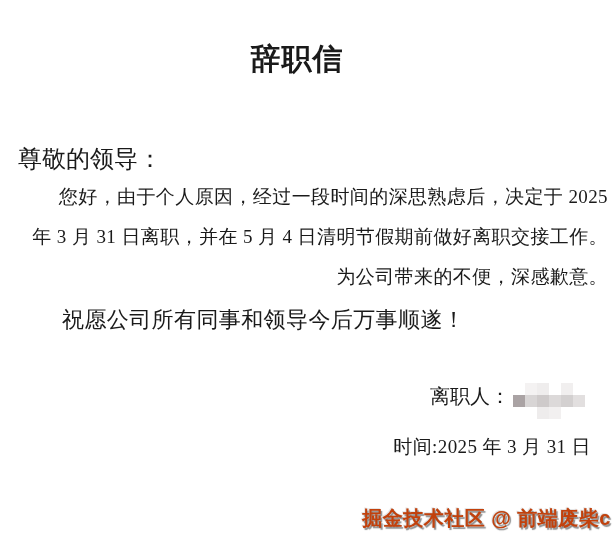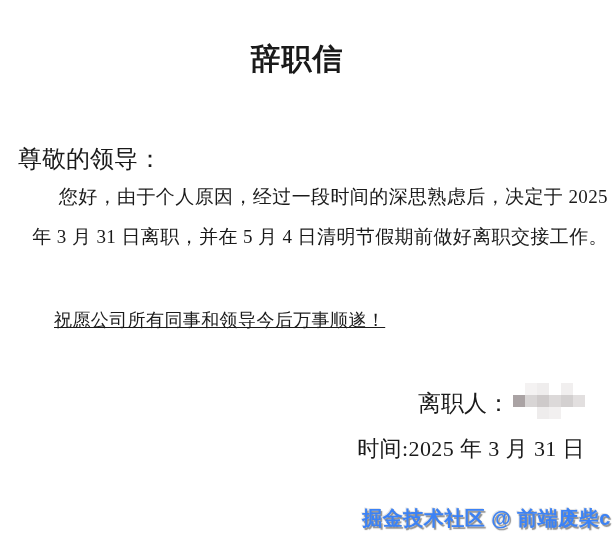--- a/index.html
+++ b/index.html
@@ -39,74 +39,74 @@
     letter-spacing: 0.4px;
     text-align: right;
   }
   .para1 .line { white-space: nowrap; }
   .indent { text-indent: 2em; }
 
   .para2 {
     position: absolute;
     top: 300px; left: 18px;
     width: 590px;
-    font-size: 18px;
+    font-size: 22px;
     line-height: 40px;
     letter-spacing: 0.4px;
-    text-decoration: underline;
   }
 
   .sig-name {
     position: absolute;
     top: 383px; right: 30px;
     display: flex;
-    align-items: flex-end;
+    align-items: flex-start;
     gap: 3px;
-    font-size: 23px;
+    font-size: 20px;
   }
 
   .redaction {
     display: grid;
     grid-template-columns: repeat(6, 12px);
     grid-auto-rows: 12px;
   }
   .redaction i { display: block; }
 
   .sig-date {
     position: absolute;
-    top: 434px; right: 30px;
-    font-size: 22px;
+    top: 434px; right: 24px;
+    font-size: 19px;
     letter-spacing: 0.4px;
   }
 
   .watermark {
     position: absolute;
     bottom: 11px; right: 4px;
     font-family: "Liberation Sans", "DejaVu Sans", sans-serif;
     font-size: 20px;
     font-weight: bold;
-    color: #3b82f6;
+    color: #c2410c;
     text-shadow: 1.5px 1.5px 1px #8f8f8f, 0 0 1px #c6c6c6, -1px -1px 0 #e9e9e9;
     letter-spacing: 0.5px;
     white-space: nowrap;
     text-align: right;
   }
 </style>
 </head>
 <body>
 
 <div class="page">
 
   <h1 class="title">辞职信</h1>
 
   <div class="salutation">尊敬的领导：</div>
 
   <div class="para1">
     <div class="line indent">您好，由于个人原因，经过一段时间的深思熟虑后，决定于 2025</div>
     <div class="line">年 3 月 31 日离职，并在 5 月 4 日清明节假期前做好离职交接工作。</div>
+    <div class="line">为公司带来的不便，深感歉意。</div>
   </div>
 
   <div class="para2 indent">祝愿公司所有同事和领导今后万事顺遂！</div>
 
   <div class="sig-name">
     <span>离职人：</span>
     <span class="redaction">
         <i></i>
         <i style="background: rgb(244, 242, 242);"></i>
         <i style="background: rgb(239, 237, 237);"></i>

